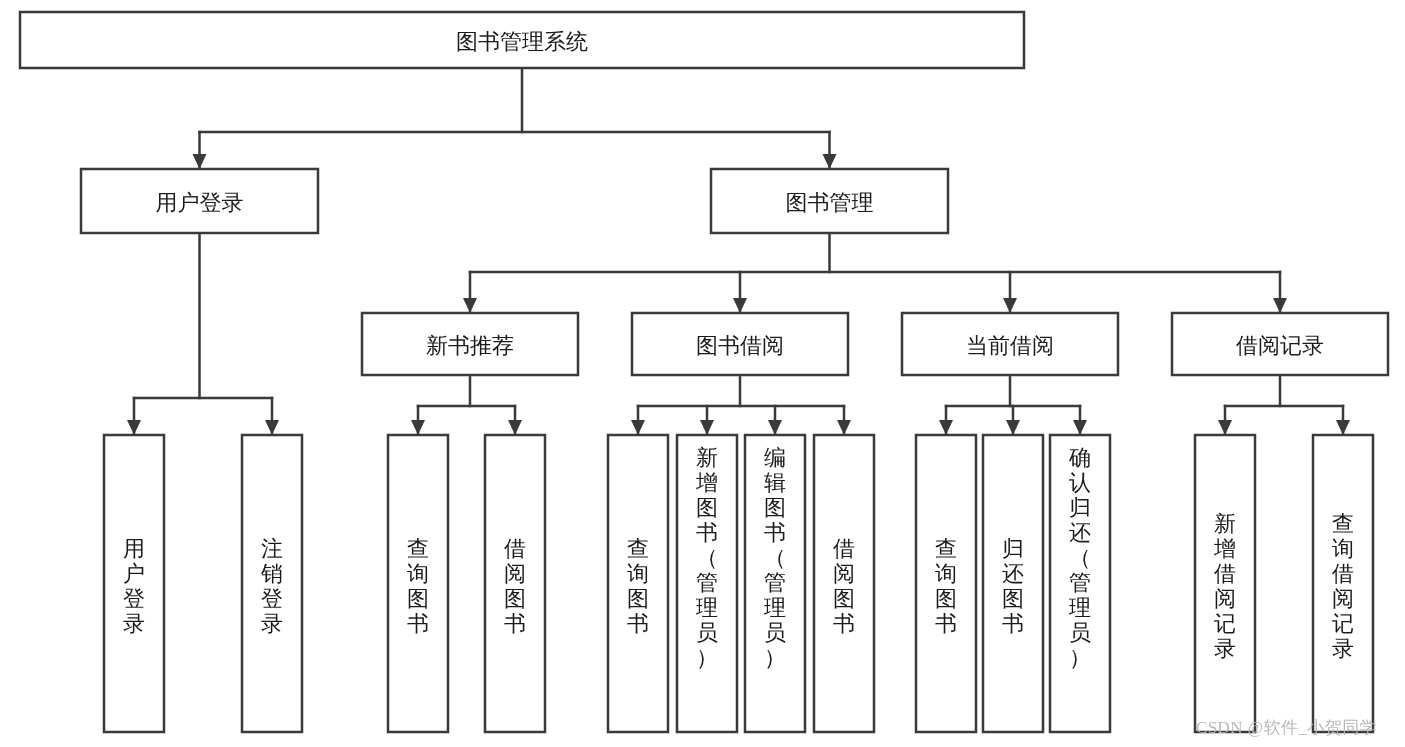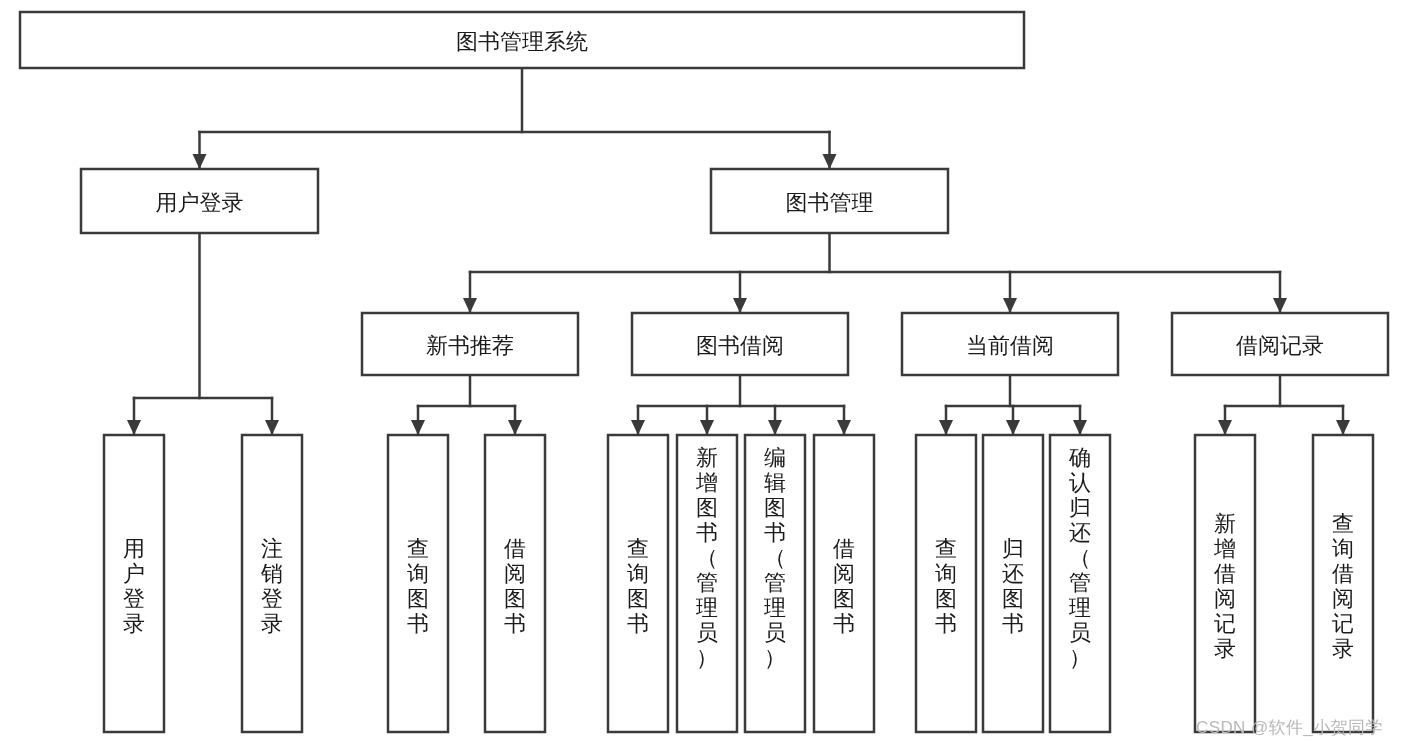--- a/index.html
+++ b/index.html
@@ -45,21 +45,21 @@
   .node-label {
     fill: #1a1a1a;
     font-family: "Liberation Sans", "DejaVu Sans", sans-serif;
     font-size: 22px;
     text-anchor: middle;
     dominant-baseline: central;
     white-space: pre;
   }
   .watermark-text {
     position: absolute;
-    font-family: Liberation Sans, sans-serif;
+    font-family: Liberation Serif, serif;
     font-size: 17px;
     color: #b8b8b8;
     letter-spacing: 0.4px;
     white-space: nowrap;
     pointer-events: none;
   }
 </style>
 </head>
 <body>
 

